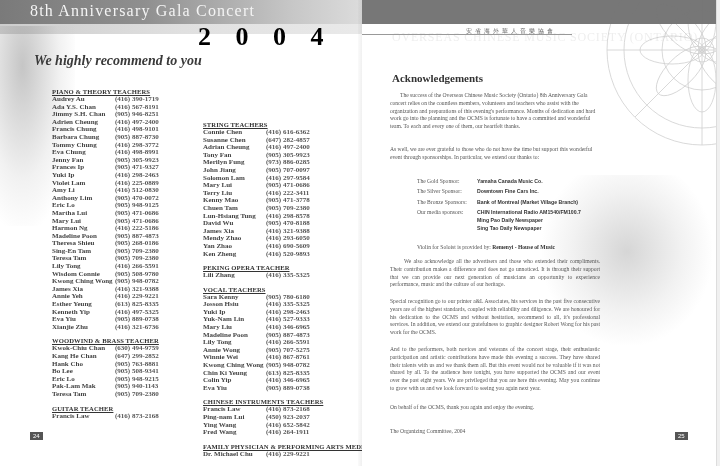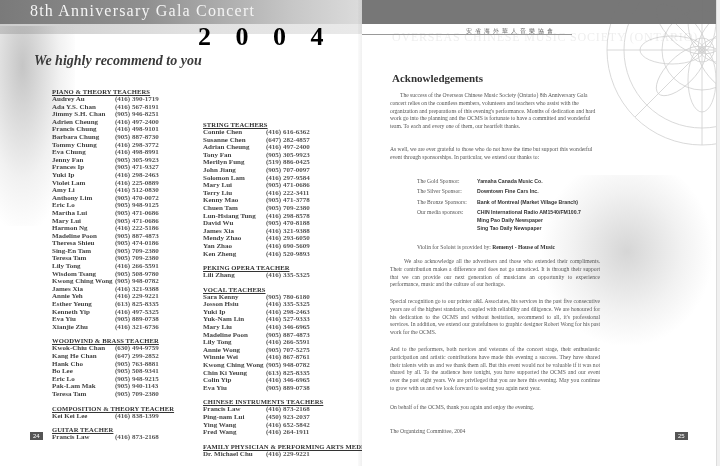--- a/index.html
+++ b/index.html
@@ -150,36 +150,36 @@
           <div class="row">
             <span class="nm">Harmon Ng</span>
             <span class="ph">(416) 222-5186</span>
           </div>
           <div class="row">
             <span class="nm">Madeline Poon</span>
             <span class="ph">(905) 887-4873</span>
           </div>
           <div class="row">
             <span class="nm">Theresa Shieu</span>
-            <span class="ph">(905) 474-0186</span>
+            <span class="ph">(905) 268-0186</span>
           </div>
           <div class="row">
             <span class="nm">Sing-En Tam</span>
             <span class="ph">(905) 709-2380</span>
           </div>
           <div class="row">
             <span class="nm">Teresa Tam</span>
             <span class="ph">(905) 709-2380</span>
           </div>
           <div class="row">
             <span class="nm">Lily Tong</span>
             <span class="ph">(416) 266-5591</span>
           </div>
           <div class="row">
-            <span class="nm">Wisdom Tsang</span>
+            <span class="nm">Wisdom Connie</span>
             <span class="ph">(905) 508-9780</span>
           </div>
           <div class="row">
             <span class="nm">Kwong Ching Wong</span>
             <span class="ph">(905) 948-0782</span>
           </div>
           <div class="row">
             <span class="nm">James Xia</span>
             <span class="ph">(416) 321-9388</span>
           </div>
@@ -229,27 +229,20 @@
           <div class="row">
             <span class="nm">Pak-Lam Mak</span>
             <span class="ph">(905) 940-1143</span>
           </div>
           <div class="row">
             <span class="nm">Teresa Tam</span>
             <span class="ph">(905) 709-2380</span>
           </div>
         </div>
         <div class="section">
-          <div class="section-title">COMPOSITION &amp; THEORY TEACHER</div>
-          <div class="row">
-            <span class="nm">Kei Kei Lee</span>
-            <span class="ph">(416) 838-1399</span>
-          </div>
-        </div>
-        <div class="section">
           <div class="section-title">GUITAR TEACHER</div>
           <div class="row">
             <span class="nm">Francis Law</span>
             <span class="ph">(416) 873-2168</span>
           </div>
         </div>
       </div>
     <div class="col col-b">
         <div class="section">
           <div class="section-title">STRING TEACHERS</div>
@@ -264,21 +257,21 @@
           <div class="row">
             <span class="nm">Adrian Cheung</span>
             <span class="ph">(416) 497-2400</span>
           </div>
           <div class="row">
             <span class="nm">Tony Fan</span>
             <span class="ph">(905) 305-9923</span>
           </div>
           <div class="row">
             <span class="nm">Merilyn Fung</span>
-            <span class="ph">(519) 886-0425</span>
+            <span class="ph">(973) 886-0285</span>
           </div>
           <div class="row">
             <span class="nm">John Jiang</span>
             <span class="ph">(905) 707-0097</span>
           </div>
           <div class="row">
             <span class="nm">Solomon Lam</span>
             <span class="ph">(416) 297-9584</span>
           </div>
           <div class="row">

